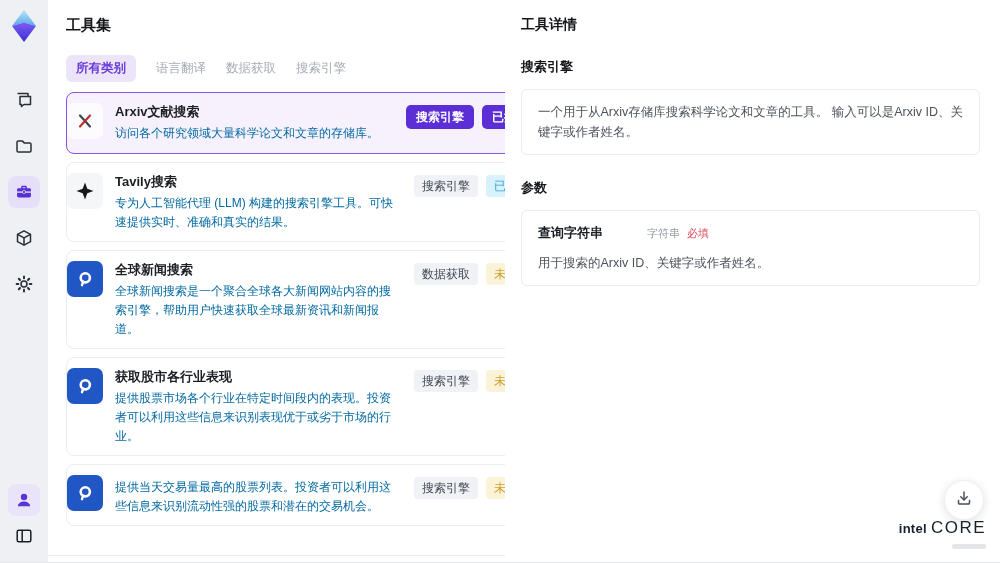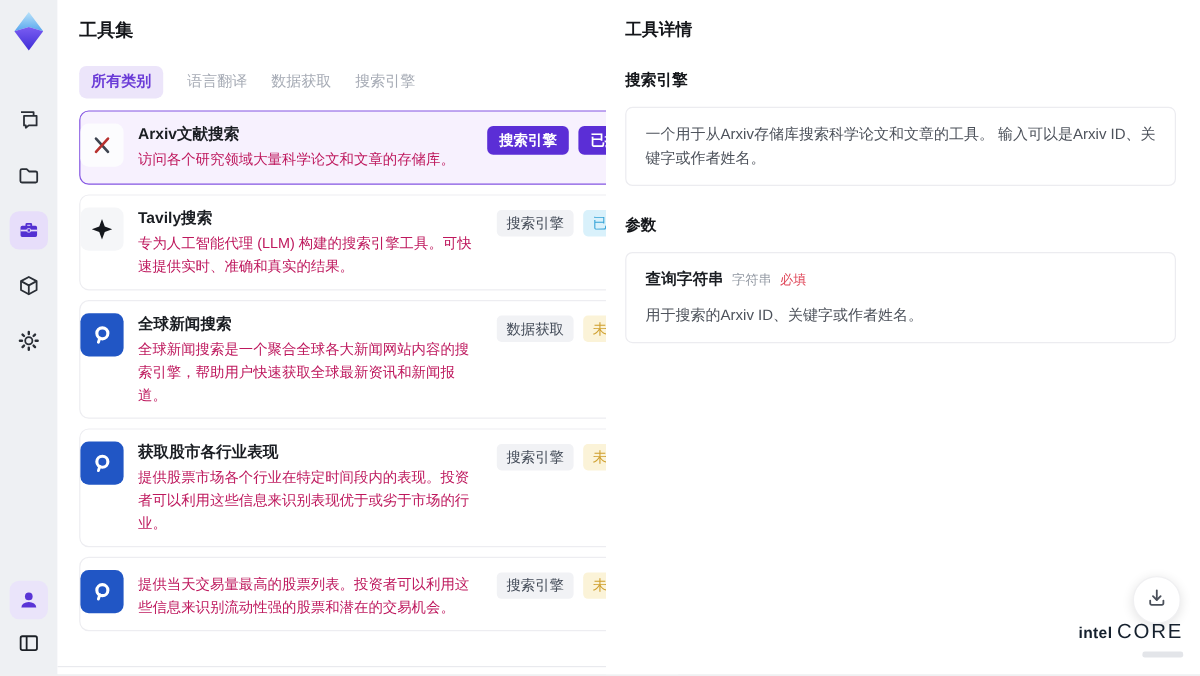--- a/index.html
+++ b/index.html
@@ -44,21 +44,21 @@
   }
   .tool-card.selected { background:#f7f1fe; border:1.5px solid #8455e2; }
   .tool-icon {
     flex:none; width:36px; height:36px; border-radius:7px; background:#f5f6f8;
     display:flex; align-items:center; justify-content:center; overflow:hidden;
   }
   .tool-icon.arxiv { background:#fcfcfe; }
   .tool-icon.news-blue { background:#2156c5; }
   .tool-main { flex:1 1 auto; min-width:0; }
   .t-name { font-size:13px; font-weight:bold; color:#1b1e23; line-height:1.4; }
-  .t-desc { font-size:12px; color:#be185d; line-height:1.55; margin-top:3px; }
+  .t-desc { font-size:12px; color:#0369a1; line-height:1.55; margin-top:3px; }
   .tool-tags { flex:none; display:flex; gap:8px; margin-top:2px; }
   .tag {
     font-size:12px; line-height:1; padding:5px 8px; border-radius:4px; white-space:nowrap;
   }
   .tag-cat { background:#f1f2f5; color:#424a57; }
   .tag-status.authorized { background:#d9f1fb; color:#35a3d7; }
   .tag-status.unauthorized { background:#fbf3d8; color:#cf9f2e; }
   .tool-card.selected .tag { background:#5b2ed6; color:#ffffff; border-radius:5px; padding:6px 10px; font-weight:bold; }
 
   
@@ -71,21 +71,21 @@
   
   .detail-panel { position:absolute; left:505px; right:0; top:0; bottom:0; background:#fff; padding:16px 20px 0 16px; }
   .detail-title { font-size:14px; font-weight:bold; color:#14161a; }
   .section-heading { font-size:13px; font-weight:bold; color:#14161a; margin-top:24px; }
   .info-card {
     margin-top:13px; border:1px solid #ececf0; border-radius:6px; background:#fff;
     padding:12px 16px; font-size:12.5px; color:#4d525b; line-height:1.6;
   }
   .param-head { display:flex; align-items:baseline; gap:7px; }
   .param-name { font-size:13px; font-weight:bold; color:#1b1e23; }
-  .param-type { font-size:11px; color:#9298a2; }
+  .param-type { font-size:11px; color:#9298a2;margin-left:37px; }
   .param-required { font-size:11px; color:#e0485a; }
   .param-desc { font-size:12.5px; color:#4d525b; margin-top:9px; }
 
   
   .fab {
     position:absolute; right:16px; bottom:42px; width:40px; height:40px; border-radius:50%;
     background:#fff; border:1px solid #f0f0f2; box-shadow:0 2px 10px rgba(0,0,0,.12);
     display:flex; align-items:center; justify-content:center; cursor:pointer;
   }
   .brand { position:absolute; right:14px; bottom:10px; text-align:right; line-height:1; }

